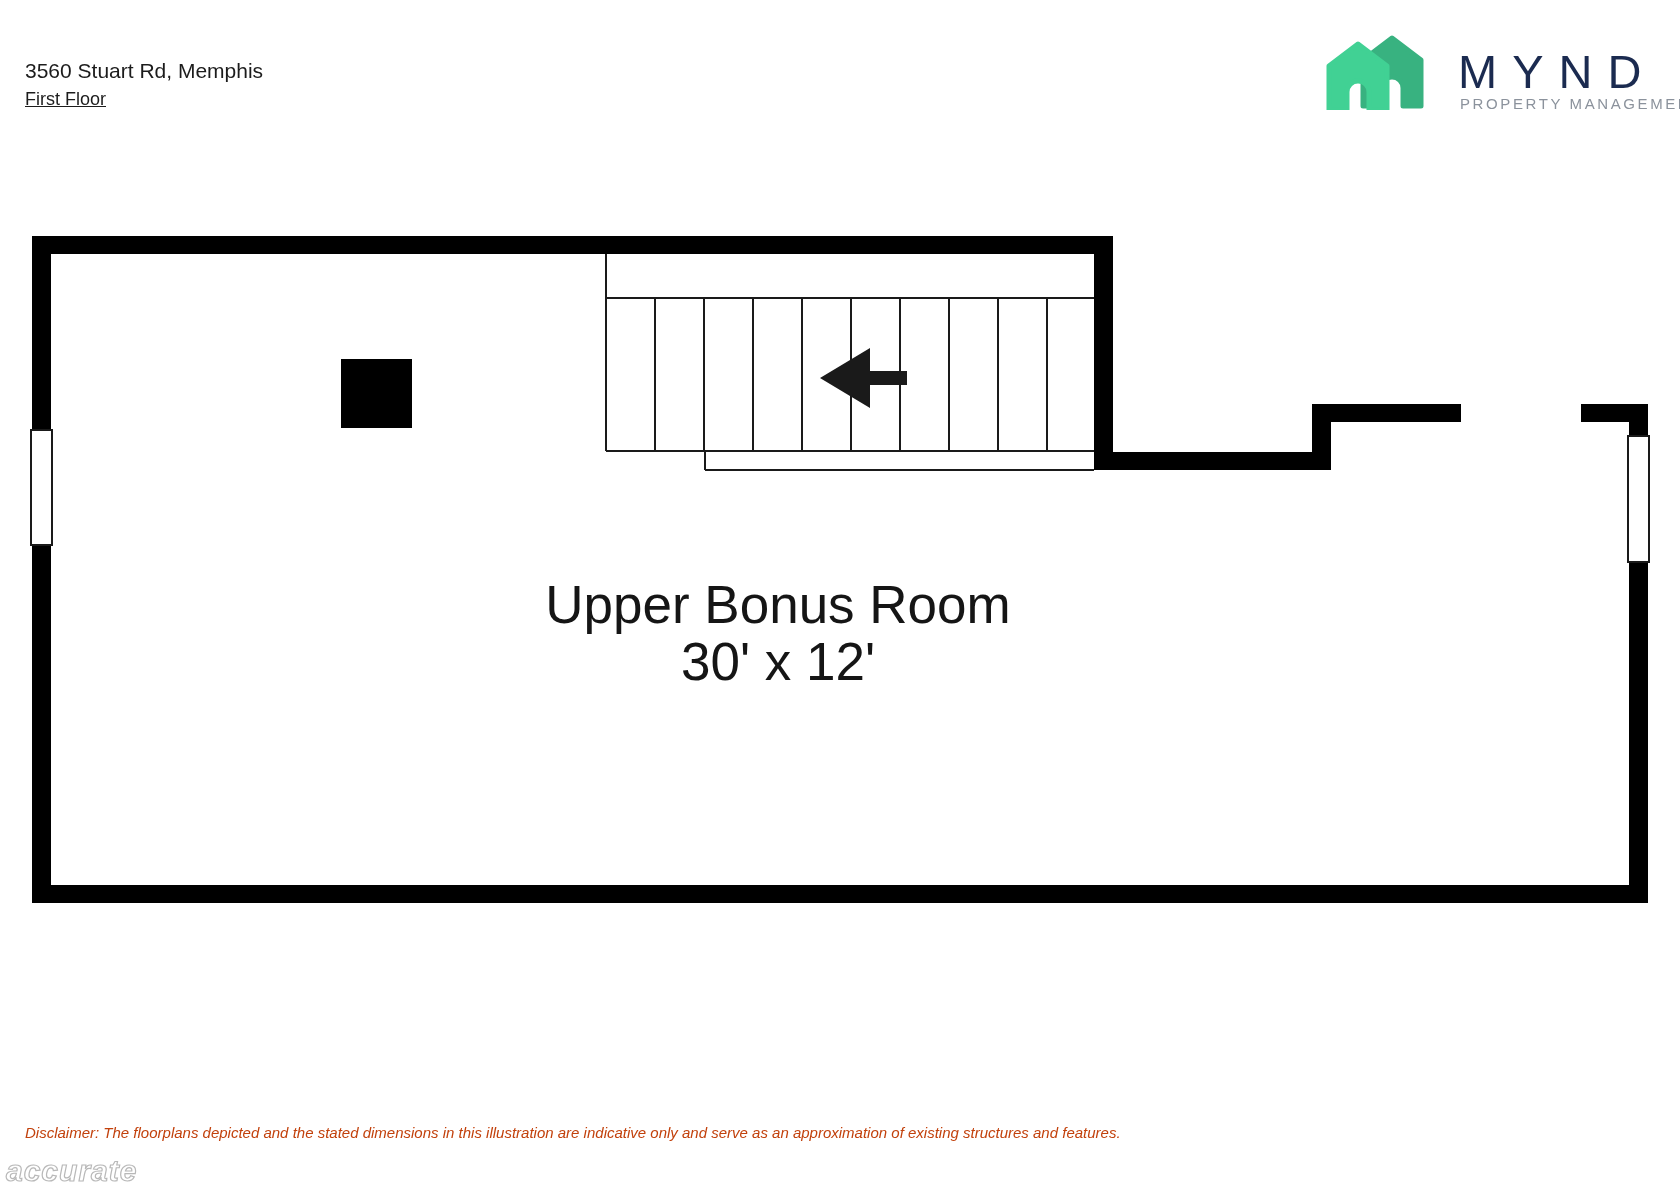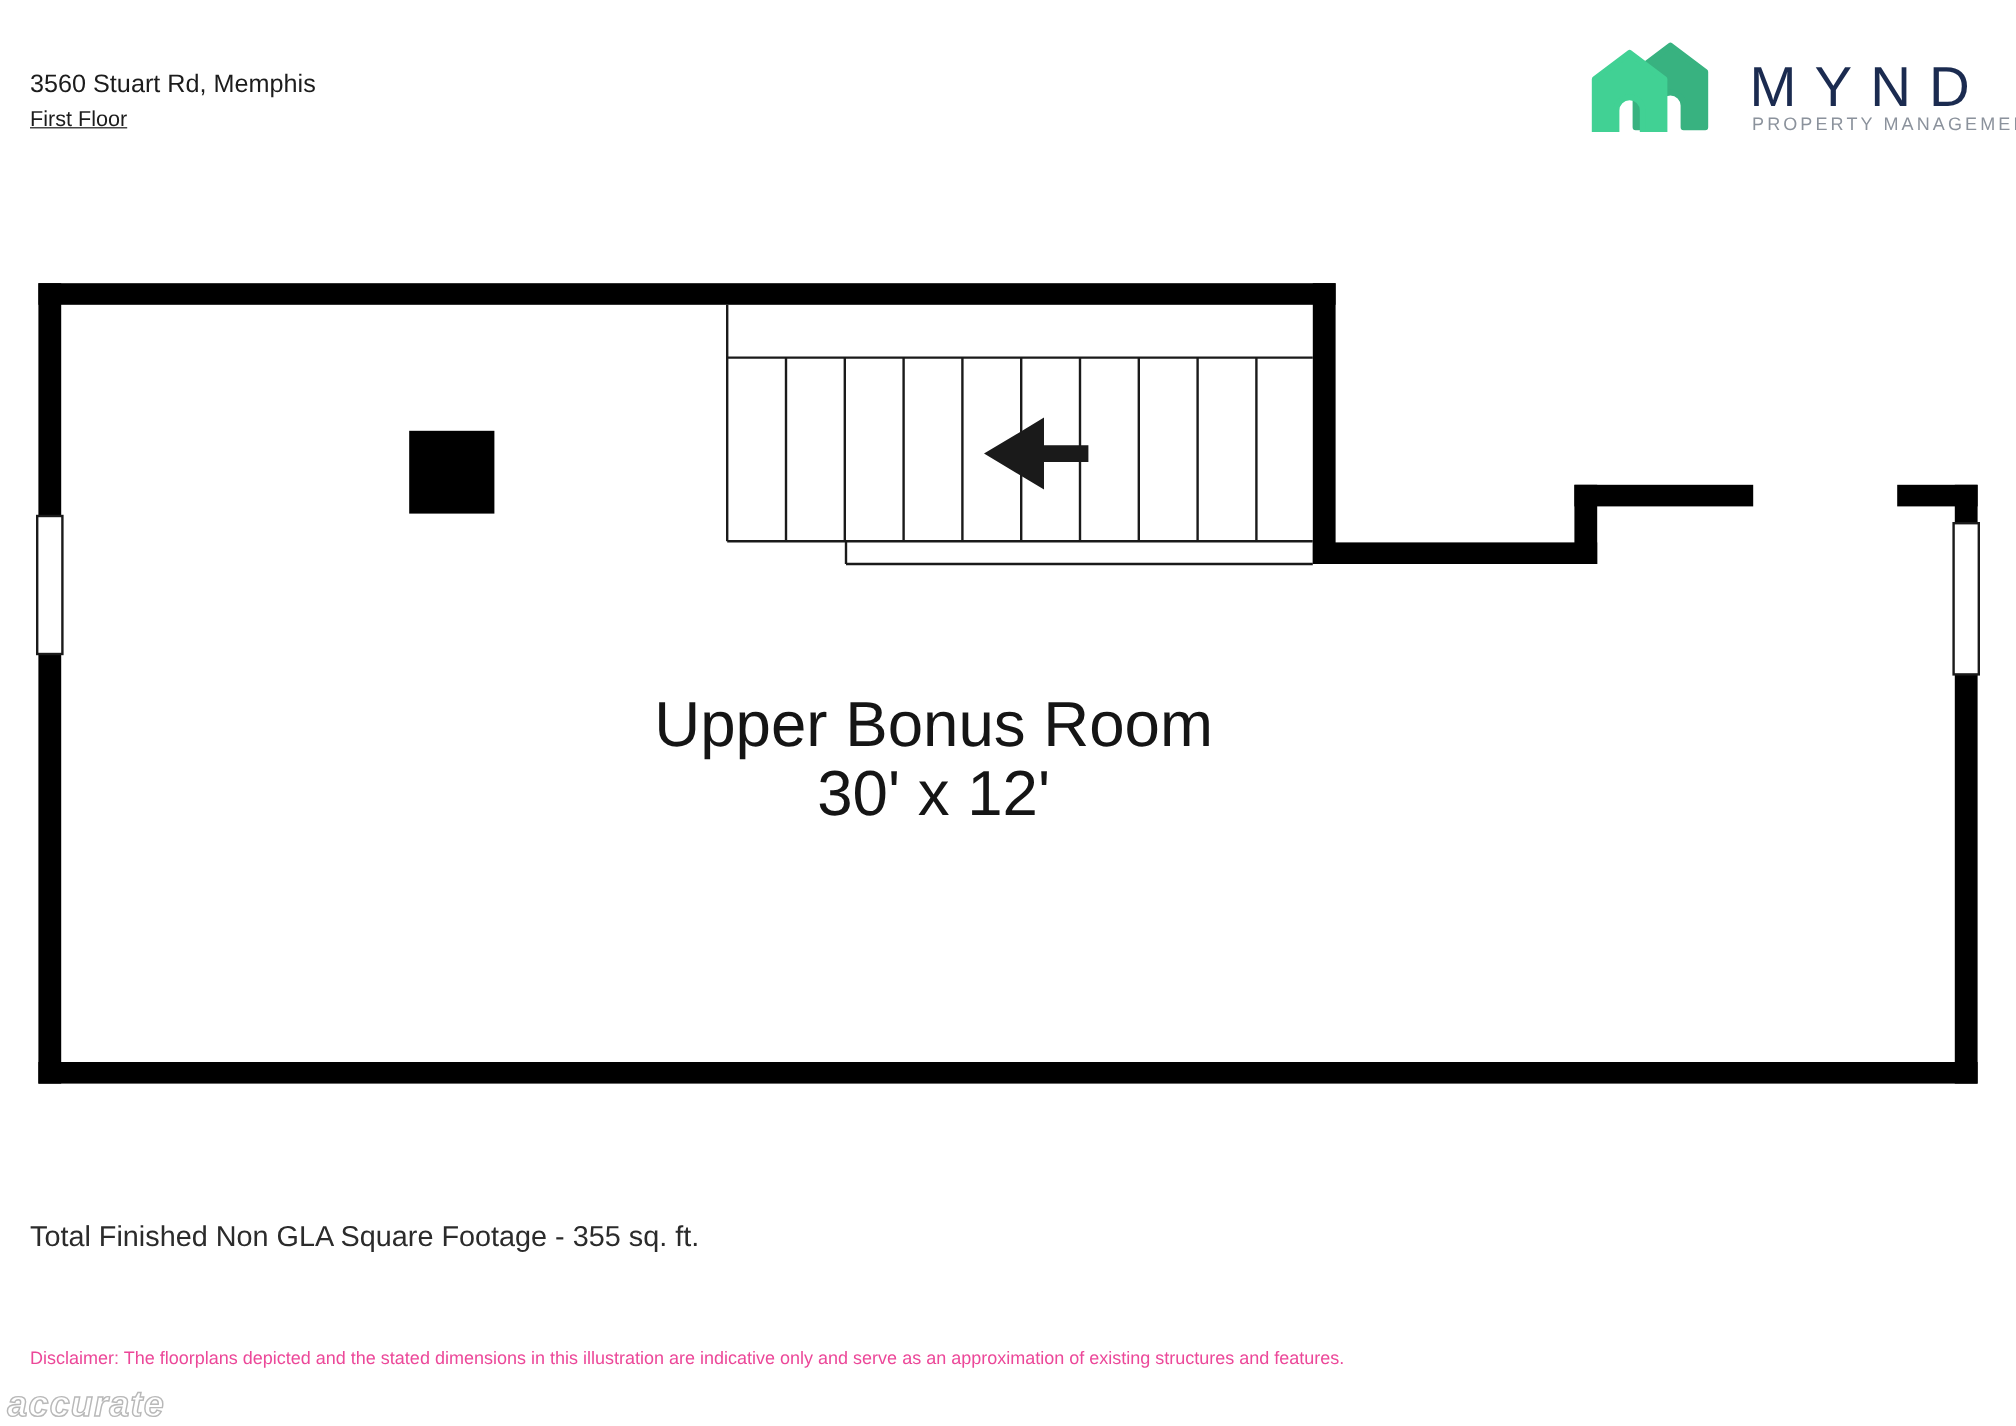--- a/index.html
+++ b/index.html
@@ -23,21 +23,21 @@
   
   .plan{position:absolute;left:0;top:0;width:1680px;height:1188px;}
   
   .room-label{position:absolute;left:378px;top:576px;width:800px;text-align:center;color:#151515;}
   .room-name{font-size:53px;line-height:57px;}
   .room-dims{font-size:53px;line-height:57px;}
   
   .totals{position:absolute;left:25px;top:1016px;color:#2b2b2b;}
   .totals div{font-size:24px;line-height:30px;}
   
-  .disclaimer{position:absolute;left:25px;top:1122px;color:#ec4899;}
+  .disclaimer{position:absolute;left:25px;top:1122px;color:#c2410c;font-style:italic;}
   .disclaimer div{font-size:15px;line-height:22px;}
   
   .watermark{
     position:absolute;left:6px;top:1154px;
     font-size:30px;font-weight:700;font-style:italic;
     color:rgba(255,255,255,0.15);
     -webkit-text-stroke:1.2px rgba(160,160,160,0.75);
     letter-spacing:1px;
   }
   @supports not (-webkit-text-stroke:1px black){
@@ -100,21 +100,20 @@
 
     <rect x="341" y="359" width="71" height="69" fill="#000"></rect>
   </svg>
 
   <div class="room-label">
     <div class="room-name">Upper Bonus Room</div>
     <div class="room-dims">30' x 12'</div>
   </div>
 
   <div class="totals">
-    <div>Total Finished Non GLA Square Footage - 355 sq. ft.</div>
   </div>
 
   <div class="disclaimer">
     <div>Disclaimer: The floorplans depicted and the stated dimensions in this illustration are indicative only and serve as an approximation of existing structures and features.</div>
   </div>
 
   <div class="watermark">accurate</div>
 
 </div>
 

